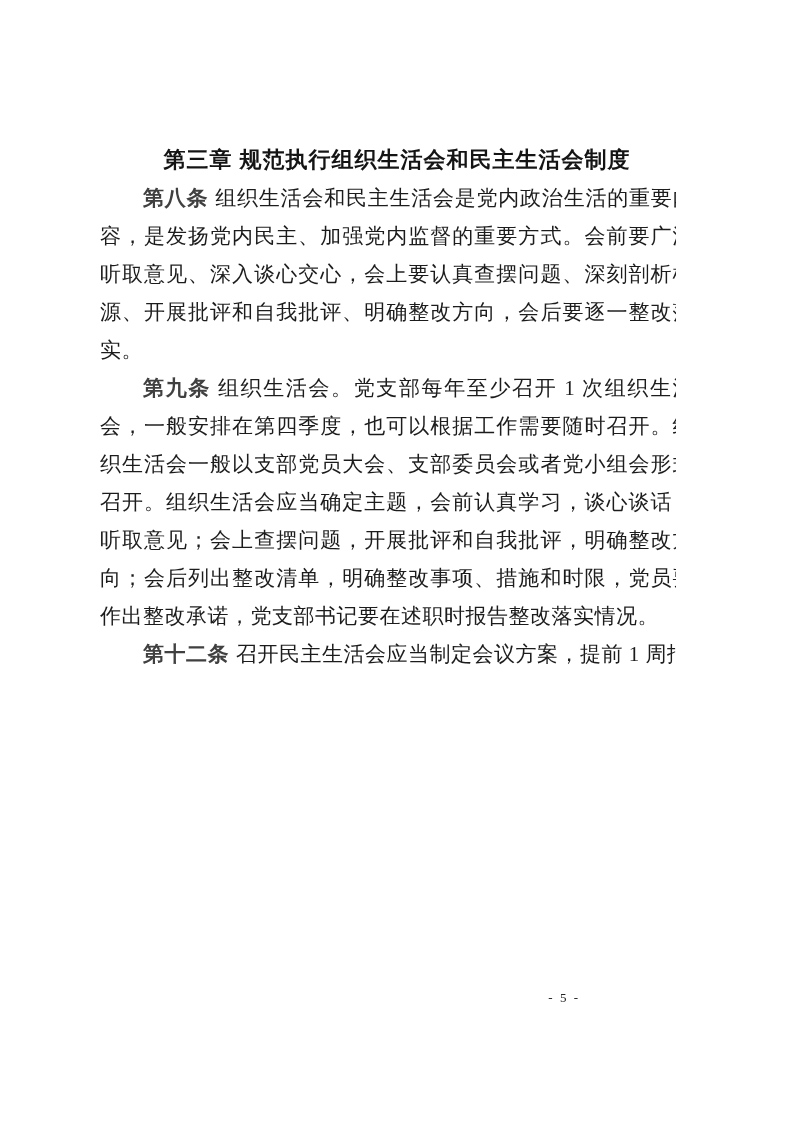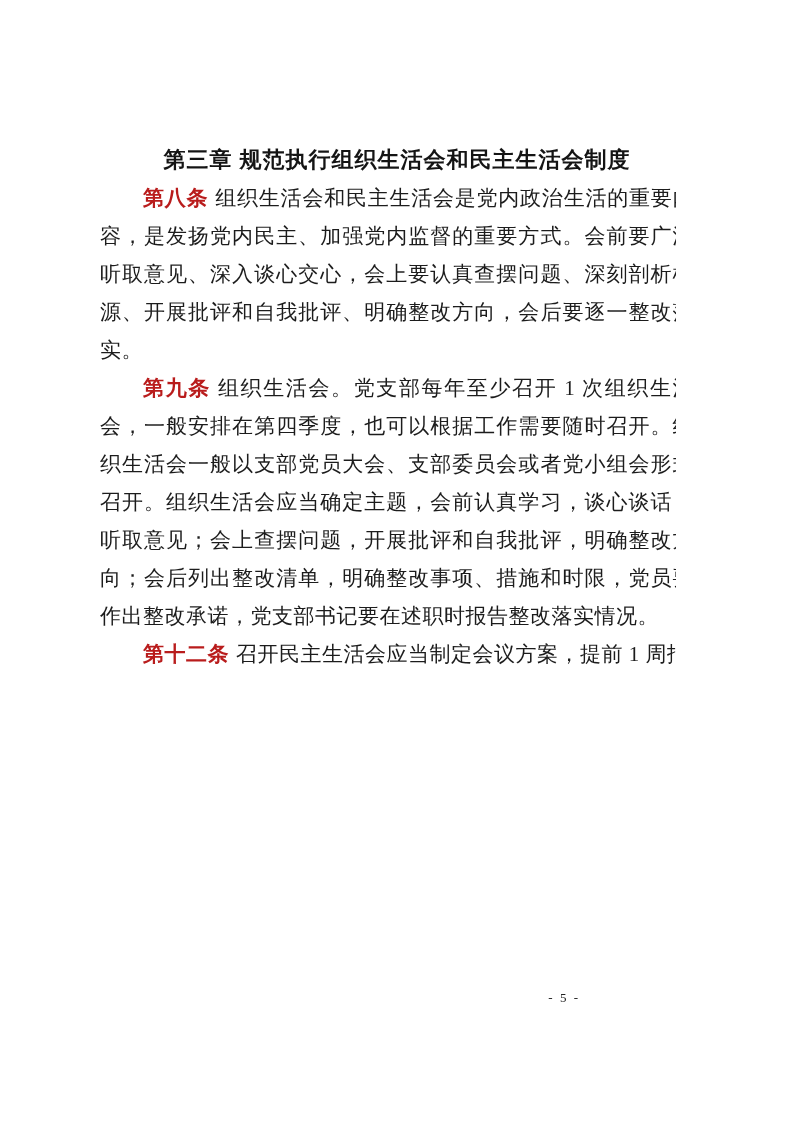--- a/index.html
+++ b/index.html
@@ -43,21 +43,21 @@
     text-align: justify;
     text-justify: inter-ideograph;
     text-indent: 43px;
     letter-spacing: 0.5px;
     color: #1c1c1c;
   }
   .para .lead {
     font-weight: bold;
     font-family: Liberation Serif, serif;
     margin-right: 7px;
-    color: #b91c1c;
+    color: #404040;
   }
   .page-number {
     position: absolute;
     top: 990px;
     right: 96px;
     font-size: 13px;
     letter-spacing: 2px;
     font-family: "Liberation Serif", "DejaVu Serif", serif;
     color: #222222;
   }

